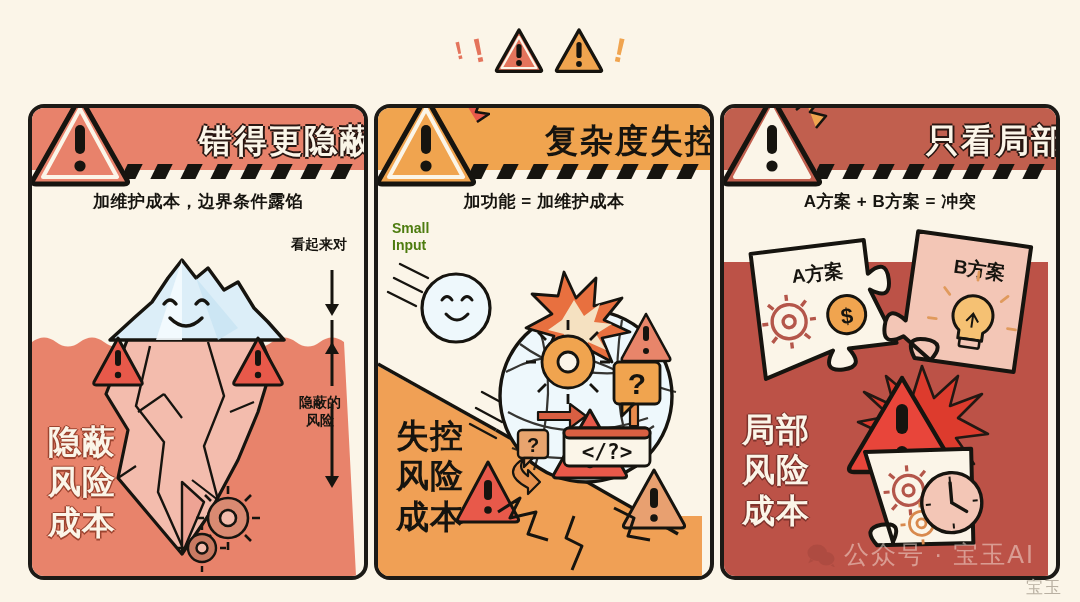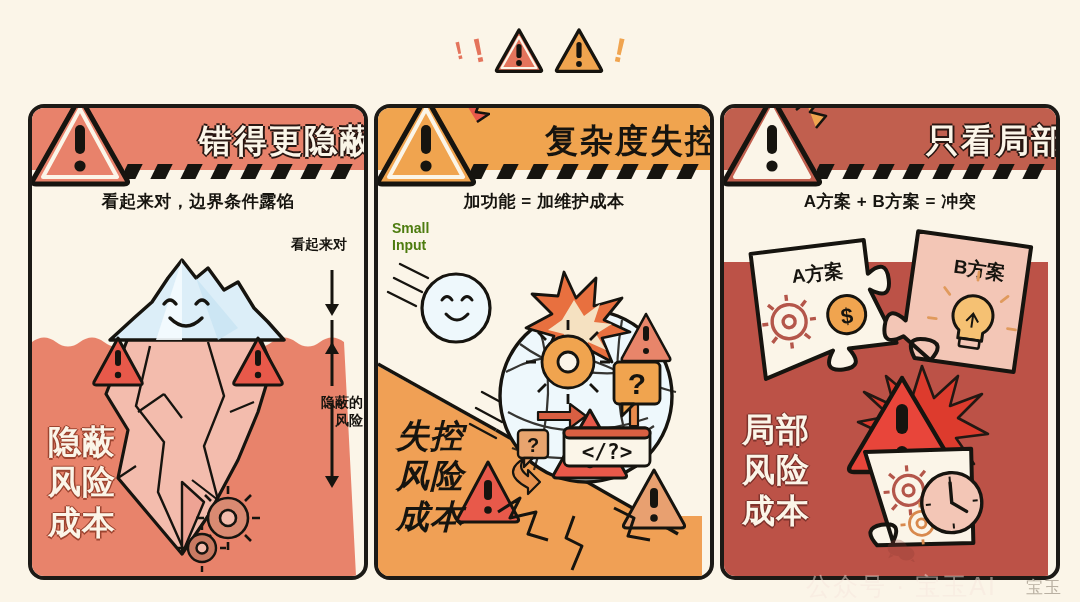--- a/index.html
+++ b/index.html
@@ -84,21 +84,21 @@
     text-align:center;line-height:1.25;white-space:pre-line;
   }
   .en-note{
     position:absolute;font-size:14px;font-weight:bold;color:#4d7c0f;
     text-align:left;line-height:1.2;white-space:pre-line;
   }
 
   
   .wm{
     position:absolute;left:806px;top:538px;
-    display:flex;align-items:center;gap:8px;opacity:.5;flex-direction:column;
+    display:flex;align-items:center;gap:8px;opacity:.5;
   }
   .wm-text{font-size:25px;color:#f7e6dd;letter-spacing:2px;font-weight:normal;}
   .wm-sub{
     position:absolute;left:1026px;top:576px;font-size:17px;
     color:#b9b0a2;letter-spacing:1px;
   }
   .wm-logo{width:30px;height:24px;opacity:.55;}
 </style>
 </head>
 <body>
@@ -144,21 +144,21 @@
         <svg width="104" height="98" viewBox="0 0 104 98">
           <path d="M52 5 L99 88 Q101 92 96 92 L8 92 Q3 92 5 88 Z" fill="#E8826B" stroke="#16140f" stroke-width="5" stroke-linejoin="round"></path>
           <path d="M52 17 L89 85 L15 85 Z" fill="none" stroke="#FBF5E8" stroke-width="4" stroke-linejoin="round"></path>
           <rect x="47" y="33" width="10" height="29" rx="5" fill="#16140f"></rect>
           <circle cx="52" cy="74" r="5.6" fill="#16140f"></circle>
         </svg>
       </div>
       <div class="head-title wht">错得更隐蔽</div>
     </div>
 
-    <div class="subtitle">看起来对，边界条件露馅</div>
+    <div class="subtitle">加维护成本，边界条件露馅</div>
 
     <div class="body-zone">
       <svg width="324" height="360" viewBox="0 0 324 360" style="display:block">
 
         <path d="M0 126 q12 -9 24 0 t24 0 t24 0 t24 0 t24 0 t24 0 t24 0 t24 0 t24 0 t24 0 t24 0 t24 0 t24 0 L324 360 L0 360 Z" fill="#E8836B"></path>
 
         <path d="M96 122 L74 178 L96 214 L86 262 L118 300 L150 338 L176 300 L206 244 L226 196 L240 150 L228 122 Z" fill="#F3BCAD" stroke="#16140f" stroke-width="3.2" stroke-linejoin="round"></path>
         <path d="M118 130 L104 190 L132 226 L126 276 L150 330" fill="none" stroke="#16140f" stroke-width="2.4"></path>
         <path d="M176 126 L192 180 L172 230 L186 284" fill="none" stroke="#16140f" stroke-width="2.4"></path>
         <path d="M132 178 L106 196 M132 178 L150 202 M198 196 L222 186" fill="none" stroke="#16140f" stroke-width="2.2"></path>
@@ -200,21 +200,21 @@
         <path d="M300 136 L300 104" stroke="#16140f" stroke-width="3"></path>
         <path d="M300 98 l-7 12 h14 Z" fill="#16140f" opacity="0"></path>
         <path d="M300 120 l-7 12 h14 Z" fill="#16140f" opacity="0"></path>
         <path d="M300 132 L300 170" stroke="#16140f" stroke-width="3"></path>
         <path d="M300 126 l-7 12 h14 Z" fill="#16140f"></path>
         <path d="M300 188 L300 264" stroke="#16140f" stroke-width="3"></path>
         <path d="M300 272 l-7 -12 h14 Z" fill="#16140f"></path>
       </svg>
 
       <div class="side-note" style="left:252px;top:20px;width:70px;">看起来对</div>
-      <div class="side-note" style="left:267px;top:178px;width:64px;text-align:right;">隐蔽的
+      <div class="side-note" style="left:256px;top:178px;width:64px;">隐蔽的
 风险</div>
 
       <div class="cost-label wht" style="left:16px;top:206px;">隐蔽
 风险
 成本</div>
     </div>
   </div>
 
   <div class="panel" id="panel-2">
 
@@ -330,21 +330,21 @@
         <g fill="none" stroke="#16140f" stroke-width="3" stroke-linejoin="round">
           <path d="M120 296 l22 -14 l-10 20 l26 -6 l-8 22 l20 6"></path>
           <path d="M196 300 l-8 22 l16 8 l-10 24"></path>
           <path d="M236 292 l20 10 l-6 18 l22 4"></path>
         </g>
       </svg>
 
       <div class="en-note" style="left:14px;top:4px;width:82px;">Small
 Input</div>
 
-      <div class="cost-label blk" style="left:18px;top:200px;font-style:italic;">失控
+      <div class="cost-label blk" style="left:18px;top:200px;">失控
 风险
 成本</div>
     </div>
   </div>
 
   <div class="panel" id="panel-3">
 
     <div class="panel-head">
       <div class="head-band" style="background:#C15F4E;"></div>
       <div class="stripes">

